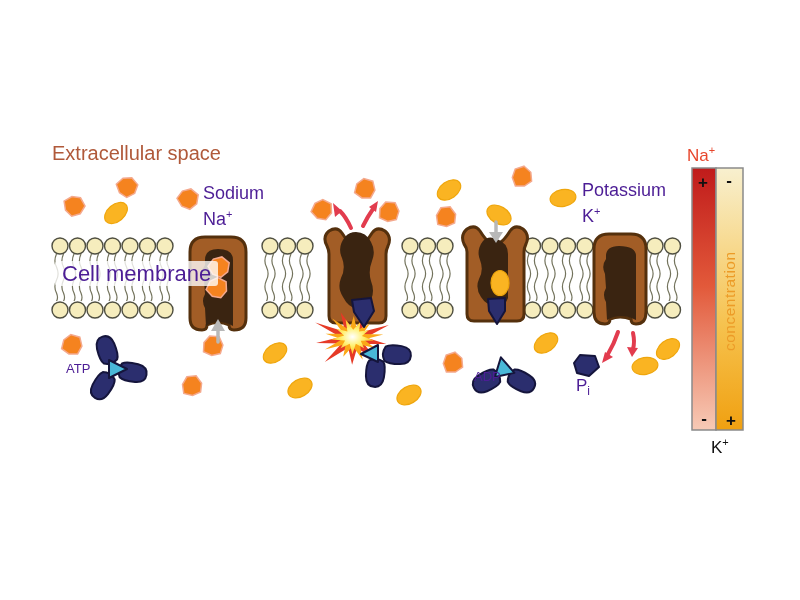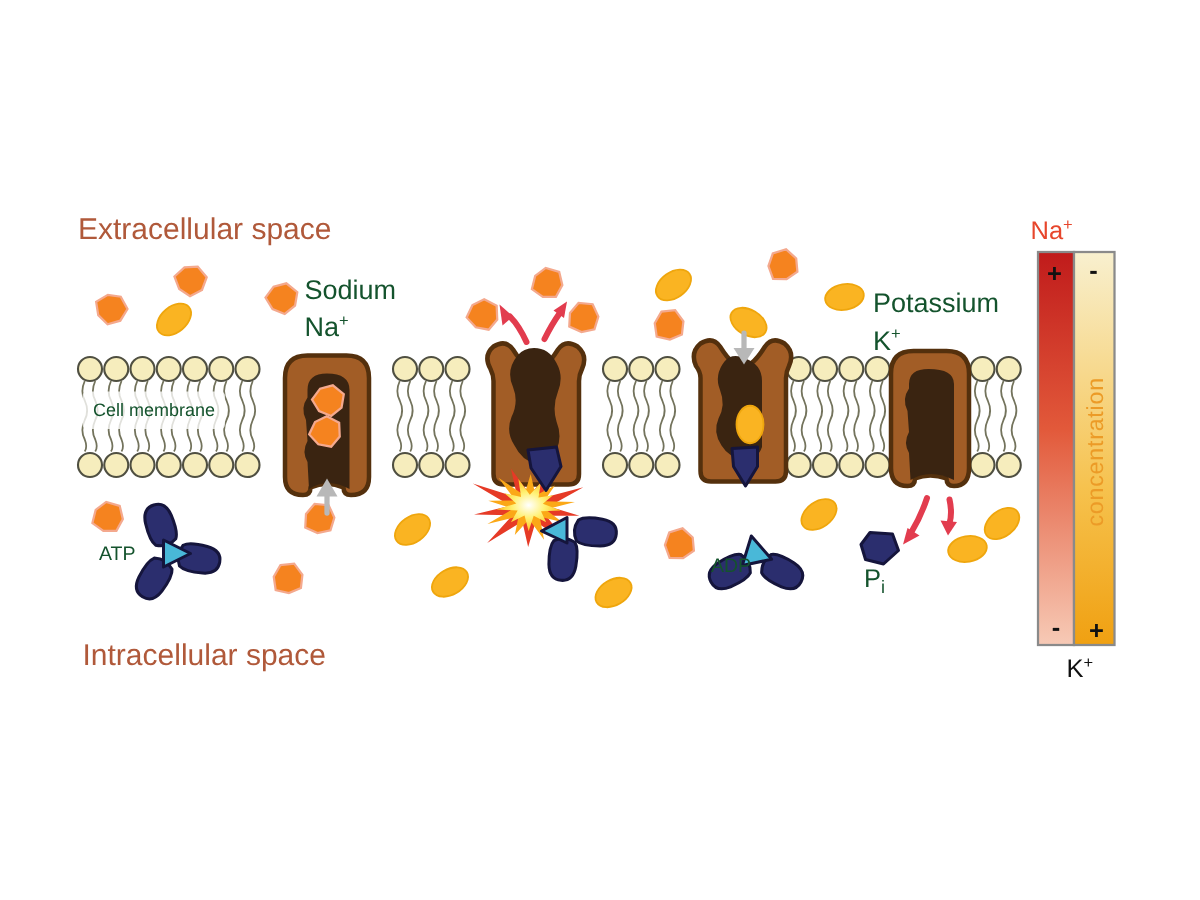--- a/index.html
+++ b/index.html
@@ -1,24 +1,24 @@
 <!DOCTYPE html>
 <html style="--space-label: #b0593a; --protein-fill: #a25d26; --protein-stroke: #54300d; --protein-cavity: #3a2411; --nuc: #2b2e6e; --nuc-stroke: #15153c; --tri: #49b8d8; --arrow-red: #e23c4e; --arrow-gray: #b8b8b8; --conc: #ec9b27; --na-label: #e7462c; --na-top: #c01b1b; --na-mid: #e2593a; --na-bot: #f7cab6; --k-top: #f8f0cf; --k-mid: #f6c24e; --k-bot: #f0a011;"><head>
 <meta charset="utf-8">
 <style>
   html,body{margin:0;padding:0;background:#ffffff;}
   body{font-family:"Liberation Sans", sans-serif;}
   #stage{position:relative;width:800px;height:600px;background:#ffffff;overflow:hidden;}
   #stage svg{position:absolute;left:0;top:0;}
-  .lbl{position:absolute;color:#14532d;white-space:nowrap;line-height:21px;}
+  .lbl{position:absolute;color:#4c1d95;white-space:nowrap;line-height:21px;}
   .space-lbl{font-size:20px;color:var(--space-label);}
   .ion-lbl{font-size:18px;}
   sup{font-size:11px;}
   sub{font-size:12px;}
-  .membrane-box{background:rgba(255,255,255,0.78);border-radius:3px;padding:2px 7px;font-size:12px;}
+  .membrane-box{background:rgba(255,255,255,0.78);border-radius:3px;padding:2px 7px;font-size:22px;}
   .bar-na{font-size:17px;color:var(--na-label);}
   .bar-k{font-size:17px;color:#111;}
   .mol-lbl{font-size:13px;}
   .pi-lbl{font-size:17px;}
   .pump{fill:var(--protein-fill);stroke:var(--protein-stroke);stroke-width:3;stroke-linejoin:round;}
   .cavity{fill:var(--protein-cavity);stroke:none;}
   .phos{fill:var(--nuc);stroke:var(--nuc-stroke);stroke-width:2;stroke-linejoin:round;}
   .tri{fill:var(--tri);stroke:var(--nuc-stroke);stroke-width:2;stroke-linejoin:round;}
   .redstem{stroke:var(--arrow-red);stroke-width:4;fill:none;stroke-linecap:round;}
   .redhead{fill:var(--arrow-red);}
@@ -242,28 +242,27 @@
     <rect x="716" y="168" width="27" height="262" fill="url(#kGrad)" stroke="#8a8a8a" stroke-width="1.5"></rect>
     <text class="barsign" x="703" y="188" text-anchor="middle">+</text>
     <text class="barsign" x="729" y="186" text-anchor="middle">-</text>
     <text class="barsign" x="704" y="424" text-anchor="middle">-</text>
     <text class="barsign" x="731" y="426" text-anchor="middle">+</text>
     <text class="conctext" transform="translate(735,351) rotate(-90)">concentration</text>
   </g>
 </svg>
 
 <div class="lbl space-lbl" style="left:52px;top:143px;">Extracellular space</div>
-<div class="lbl space-lbl" style="left:55px;top:427px;">Intracellular space</div>
 
 <div class="lbl ion-lbl" style="left:203px;top:183px;">
   <span>Sodium</span><br>
   <span>Na</span><sup>+</sup>
 </div>
 
-<div class="lbl ion-lbl" style="left:582px;top:192px;">
+<div class="lbl ion-lbl" style="left:582px;top:180px;">
   <span>Potassium</span><br>
   <span>K</span><sup>+</sup>
 </div>
 
 <div class="lbl membrane-box" style="left:55px;top:261px;">Cell membrane</div>
 
 <div class="lbl mol-lbl" style="left:66px;top:358px;">ATP</div>
 <div class="lbl mol-lbl" style="left:474px;top:366px;">ADP</div>
 <div class="lbl pi-lbl" style="left:576px;top:375px;">
   <span>P</span><sub>i</sub>

